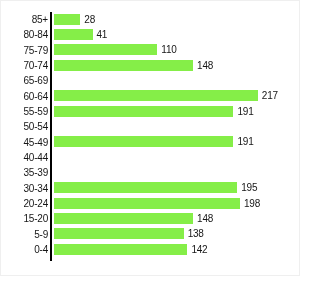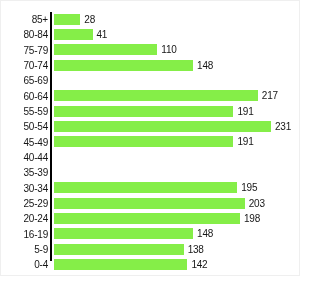--- a/index.html
+++ b/index.html
@@ -113,24 +113,20 @@
       </div>
       <div class="row">
         <div class="cat-label">55-59</div>
         <div class="bar-wrap">
           <div class="bar" style="width: 179.424px; background: rgb(133, 238, 72);"></div>
           <div class="val-label">191</div>
         </div>
       </div>
       <div class="row">
         <div class="cat-label">50-54</div>
-        <div class="bar-wrap">
-          <div class="bar" style="width: 217px; background: rgb(133, 238, 72);"></div>
-          <div class="val-label">231</div>
-        </div>
       </div>
       <div class="row">
         <div class="cat-label">45-49</div>
         <div class="bar-wrap">
           <div class="bar" style="width: 179.424px; background: rgb(133, 238, 72);"></div>
           <div class="val-label">191</div>
         </div>
       </div>
       <div class="row">
         <div class="cat-label">40-44</div>
@@ -139,35 +135,28 @@
         <div class="cat-label">35-39</div>
       </div>
       <div class="row">
         <div class="cat-label">30-34</div>
         <div class="bar-wrap">
           <div class="bar" style="width: 183.182px; background: rgb(133, 238, 72);"></div>
           <div class="val-label">195</div>
         </div>
       </div>
       <div class="row">
-        <div class="cat-label">25-29</div>
-        <div class="bar-wrap">
-          <div class="bar" style="width: 190.697px; background: rgb(133, 238, 72);"></div>
-          <div class="val-label">203</div>
-        </div>
-      </div>
-      <div class="row">
         <div class="cat-label">20-24</div>
         <div class="bar-wrap">
           <div class="bar" style="width: 186px; background: rgb(133, 238, 72);"></div>
           <div class="val-label">198</div>
         </div>
       </div>
       <div class="row">
-        <div class="cat-label">16-19</div>
+        <div class="cat-label">15-20</div>
         <div class="bar-wrap">
           <div class="bar" style="width: 139.03px; background: rgb(133, 238, 72);"></div>
           <div class="val-label">148</div>
         </div>
       </div>
       <div class="row">
         <div class="cat-label">5-9</div>
         <div class="bar-wrap">
           <div class="bar" style="width: 129.636px; background: rgb(133, 238, 72);"></div>
           <div class="val-label">138</div>

